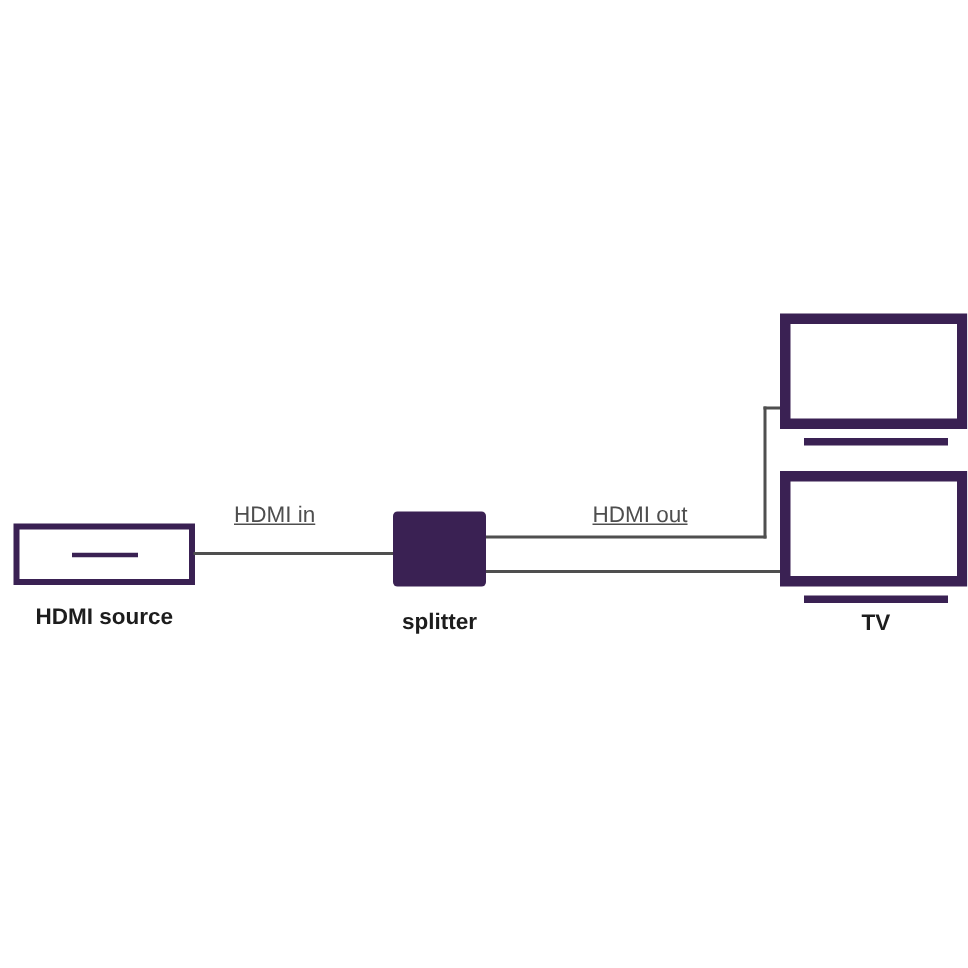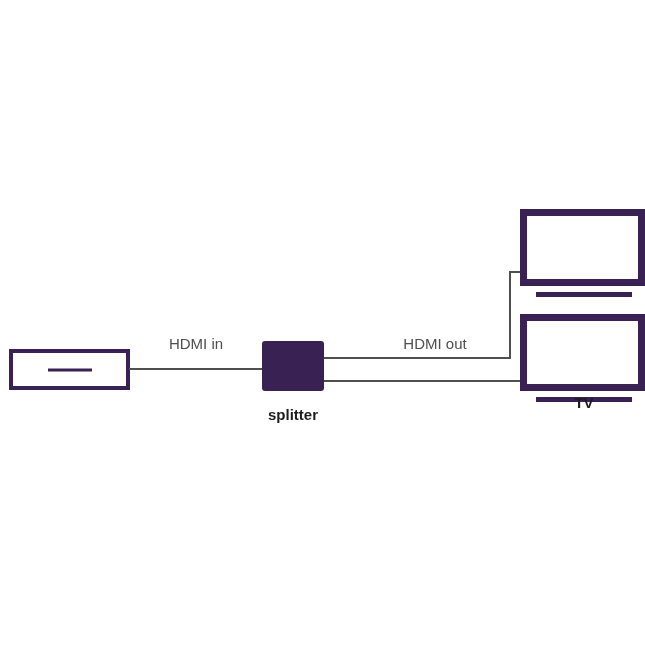--- a/index.html
+++ b/index.html
@@ -58,45 +58,47 @@
   .cable-in        { left: 129px; top: 368px; width: 134px; height: 2px; }
   .cable-out-upper { left: 324px; top: 357px; width: 187px; height: 2px; }
   .cable-out-vert  { left: 509px; top: 271px; width: 2px;  height: 88px; }
   .cable-out-elbow { left: 509px; top: 271px; width: 15px; height: 2px; }
   .cable-out-lower { left: 324px; top: 380px; width: 198px; height: 2px; }
 
   
   .cable-label {
     color: var(--label_gray, #4e4e4e);
     font-size: 15px;
-    text-align: center;
+    text-align: left;
     white-space: nowrap;
+    text-decoration: underline;
   }
   .label-hdmi-in  { left: 156px; top: 335px; width: 80px; }
   .label-hdmi-out { left: 395px; top: 335px; width: 80px; }
 
   .device-label {
     color: var(--label_dark, #1d1d1d);
     font-size: 15px;
     font-weight: bold;
     text-align: center;
     white-space: nowrap;
   }
   .label-source   { left: 9px;   top: 403px; width: 121px; }
   .label-splitter { left: 253px; top: 406px; width: 80px; }
-  .label-tv       { left: 552px; top: 394px; width: 64px; }
+  .label-tv       { left: 552px; top: 407px; width: 64px; }
 </style>
 </head>
 <body>
 
 <div class="canvas">
 
   <div class="abs source-box">
     <div class="source-slot"></div>
   </div>
+  <div class="abs device-label label-source">HDMI source</div>
 
   <div class="abs cable cable-in"></div>
   <div class="abs cable-label label-hdmi-in">HDMI in</div>
 
   <div class="abs splitter-box"></div>
   <div class="abs device-label label-splitter">splitter</div>
 
   <div class="abs cable cable-out-upper"></div>
   <div class="abs cable cable-out-vert"></div>
   <div class="abs cable cable-out-elbow"></div>

